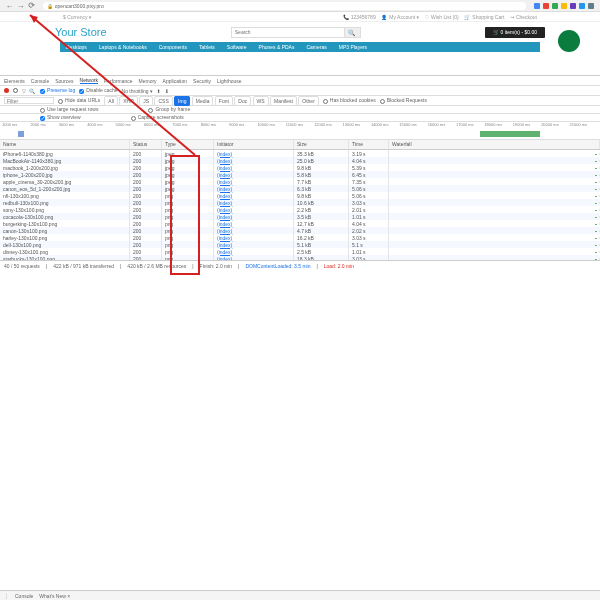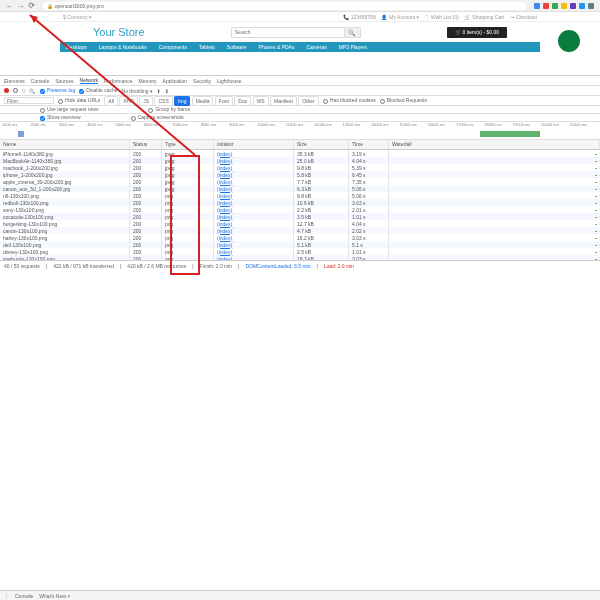--- a/index.html
+++ b/index.html
@@ -5,21 +5,21 @@
 *{box-sizing:border-box;margin:0;padding:0;font-family:Arial,Helvetica,sans-serif}
 body{background:#fff;font-size:6px;color:#333;width:600px;height:600px;position:relative;overflow:hidden}
 .browser-bar{height:12px;background:#f1f1f1;display:flex;align-items:center;padding:0 6px;border-bottom:1px solid #ddd;gap:4px}
 .nav-btn{width:7px;height:7px;color:#666;display:flex;align-items:center;justify-content:center;font-size:8px}
 .url-bar{flex:1;height:8px;background:#fff;border-radius:4px;padding:0 4px;display:flex;align-items:center;color:#666;font-size:5px;margin:0 4px}
 .ext-icons{display:flex;gap:3px}
 .ext-icon{width:6px;height:6px;border-radius:1px}
 .topbar{height:10px;background:#fff;display:flex;align-items:center;padding:0 60px;font-size:5px;color:#999;border-bottom:1px solid #eee}
 .topbar .spacer{flex:1}
 .topbar span{margin:0 3px}
-.header{display:flex;align-items:center;padding:4px 93px;gap:12px}
+.header{display:flex;align-items:center;padding:4px 55px;gap:12px}
 .logo{color:#2aa3c9;font-size:11px;font-weight:400}
 .search-wrap{flex:1;display:flex;justify-content:center}
 .search-box{display:flex;width:130px}
 .search-input{flex:1;border:1px solid #ddd;height:11px;padding:0 3px;font-size:5px}
 .search-btn{width:16px;height:11px;background:#eee;border:1px solid #ddd;border-left:none;display:flex;align-items:center;justify-content:center}
 .cart-btn{background:#222;color:#fff;height:11px;padding:0 8px;display:flex;align-items:center;font-size:5px;border-radius:1px}
 .green-circle{position:absolute;right:20px;top:30px;width:22px;height:22px;background:#0a7c3e;border-radius:50%}
 .navbar{background:#2296bc;height:10px;margin:0 60px;display:flex}
 .navbar span{color:#fff;padding:0 6px;display:flex;align-items:center;font-size:5px}
 .devtools{position:absolute;top:75px;left:0;right:0;bottom:0;background:#fff;border-top:1px solid #ccc}

